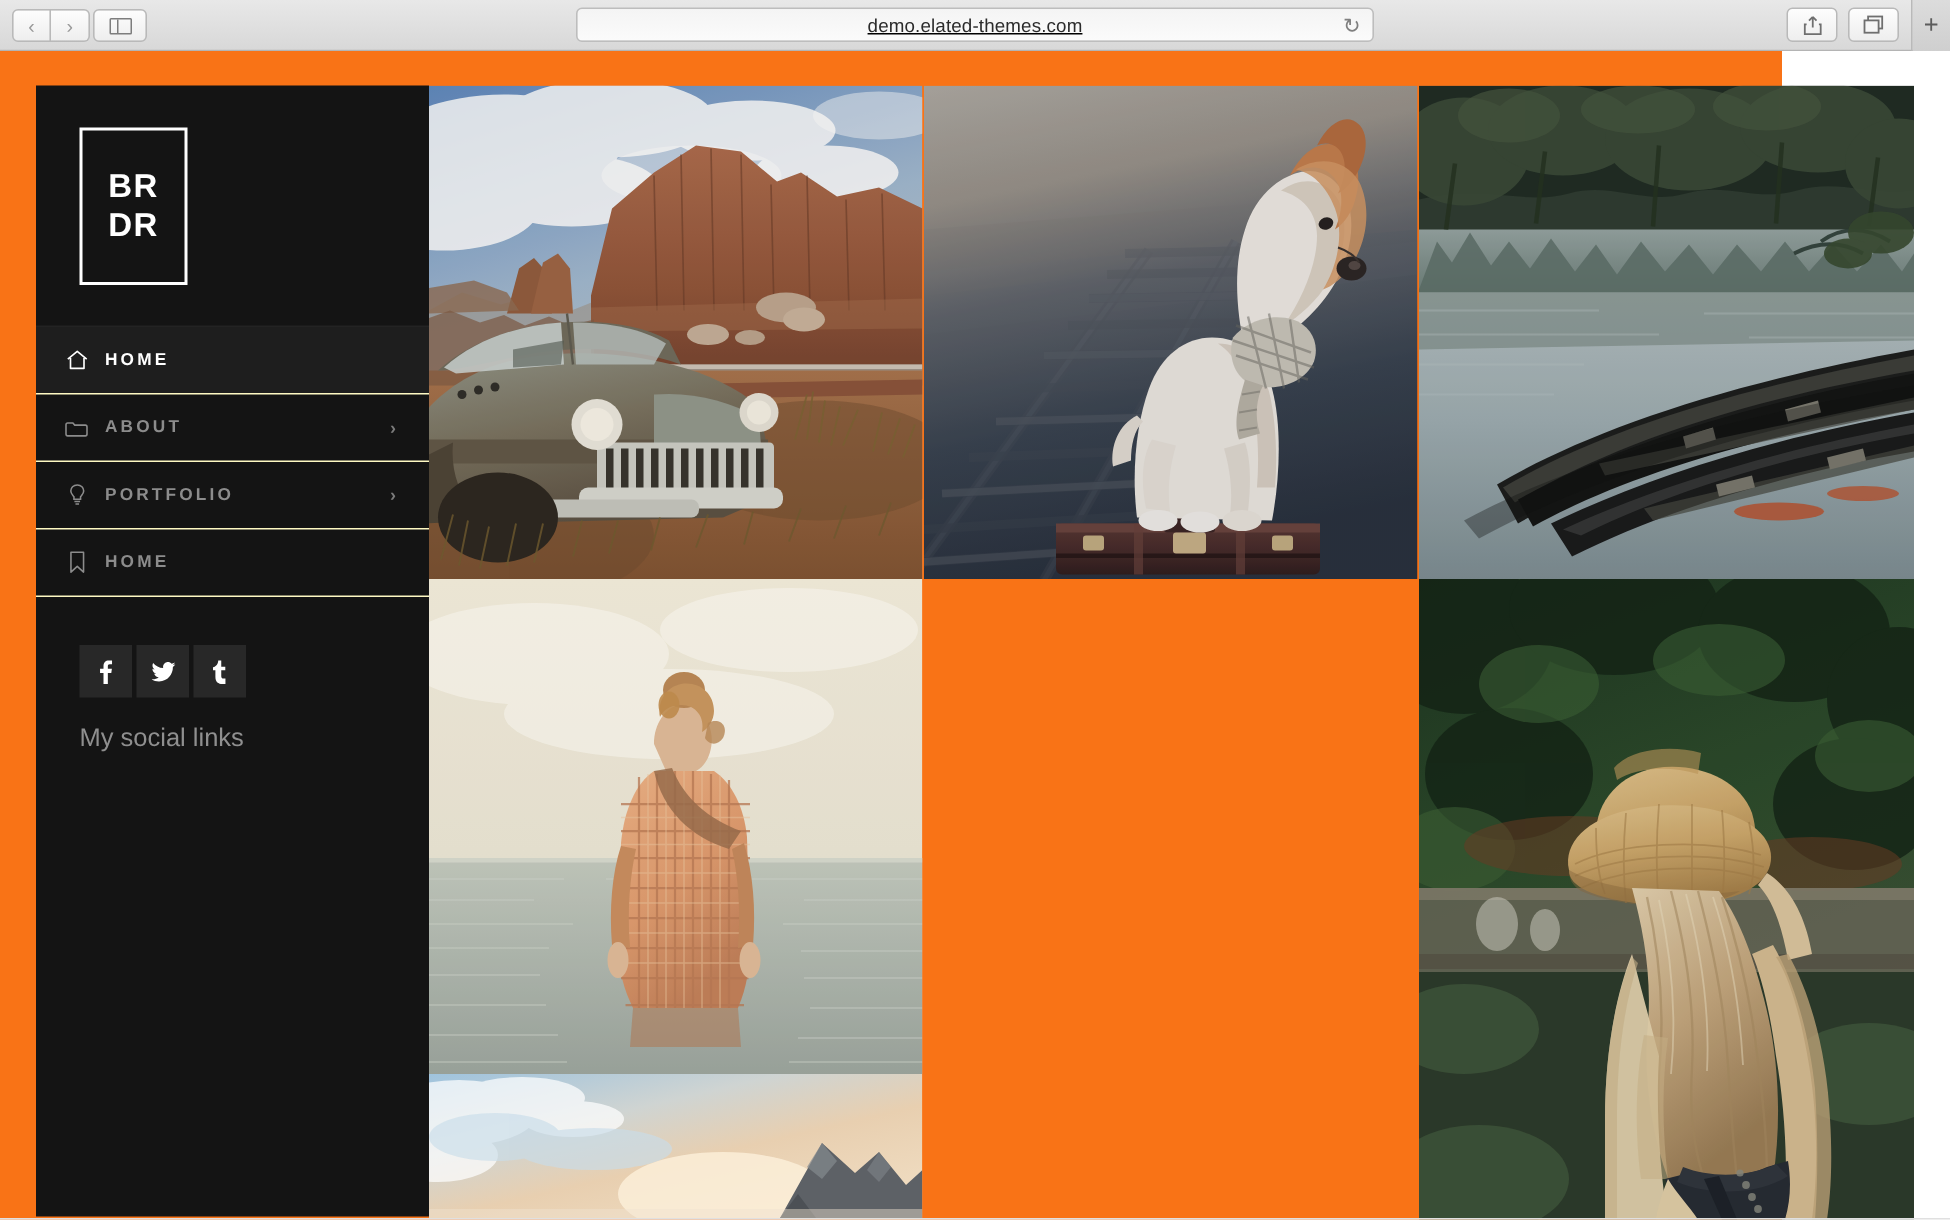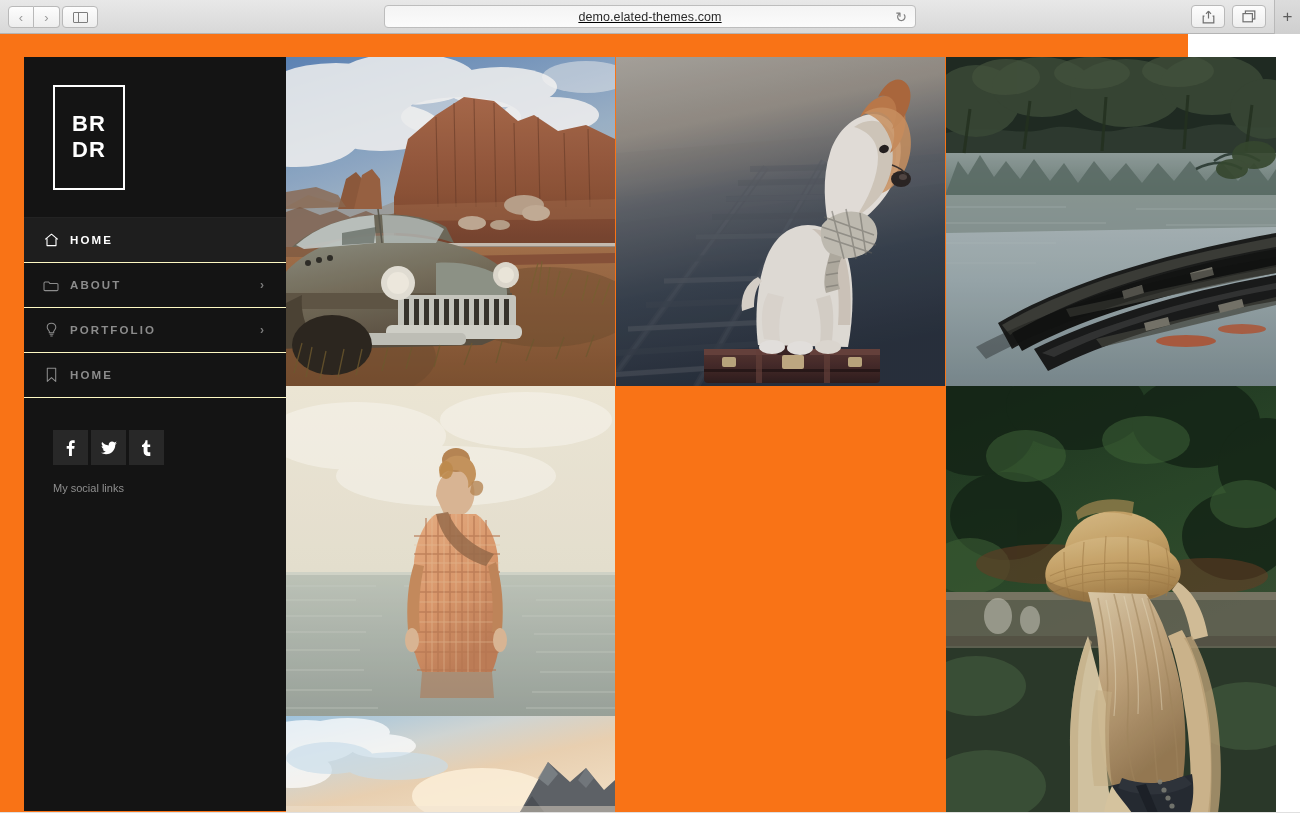--- a/index.html
+++ b/index.html
@@ -103,21 +103,21 @@
     font-size:12px; color:#7b7b7b; font-weight:bold;
   }
 
   #social-block{ padding:32px 0 0 29px; }
   #social-buttons{ display:flex; gap:3px; }
   .social-btn{
     width:35px; height:35px; background:#282828;
     display:flex; align-items:center; justify-content:center;
     color:#ffffff;
   }
-  #social-caption{ margin-top:17px; font-size:11px; color:#8f8f8f; }
+  #social-caption{ margin-top:17px; font-size:17px; color:#8f8f8f; }
 
   
   #image-grid{
     position:absolute; left:286px; top:23px;
     width:990px; height:757px;
     overflow:hidden;
   }
   .grid-col{ position:absolute; top:0; }
   .tile{ position:relative; overflow:hidden; }
   .tile svg{ display:block; }

